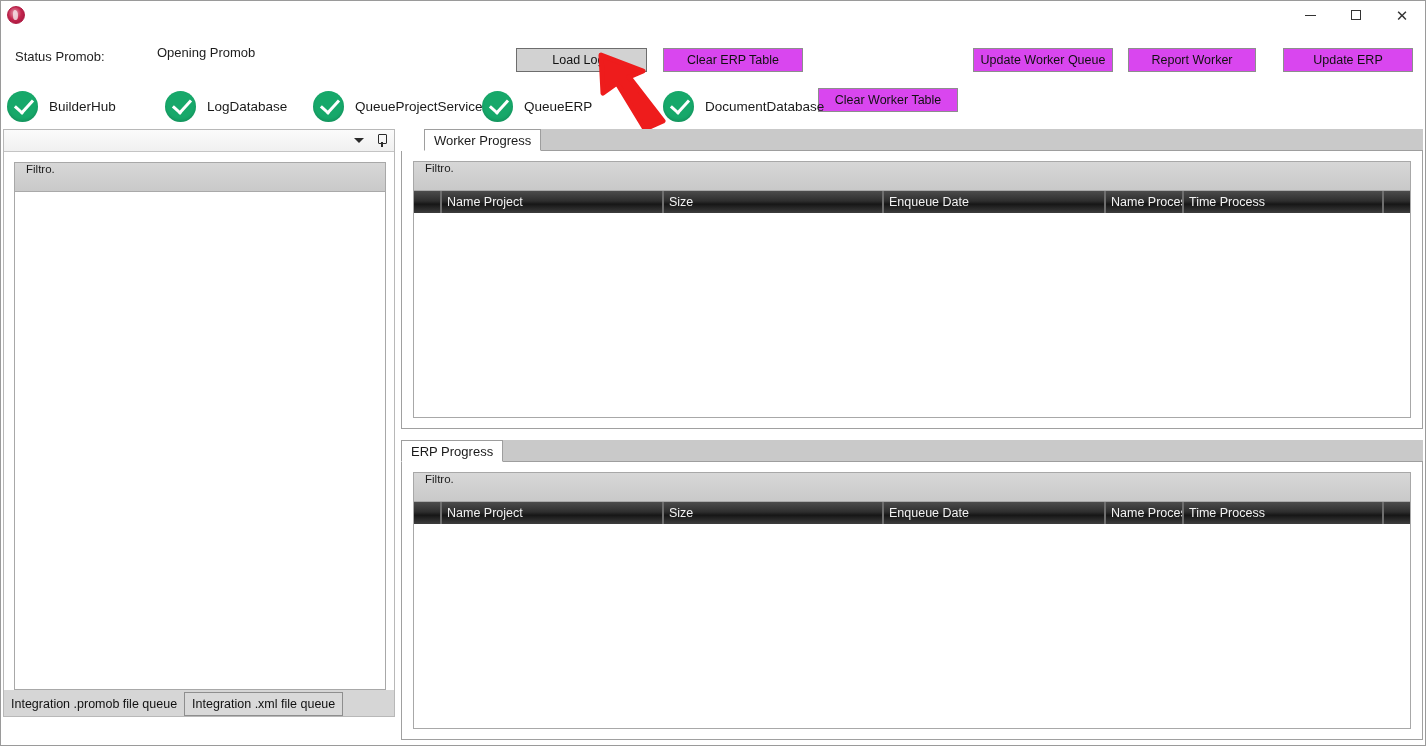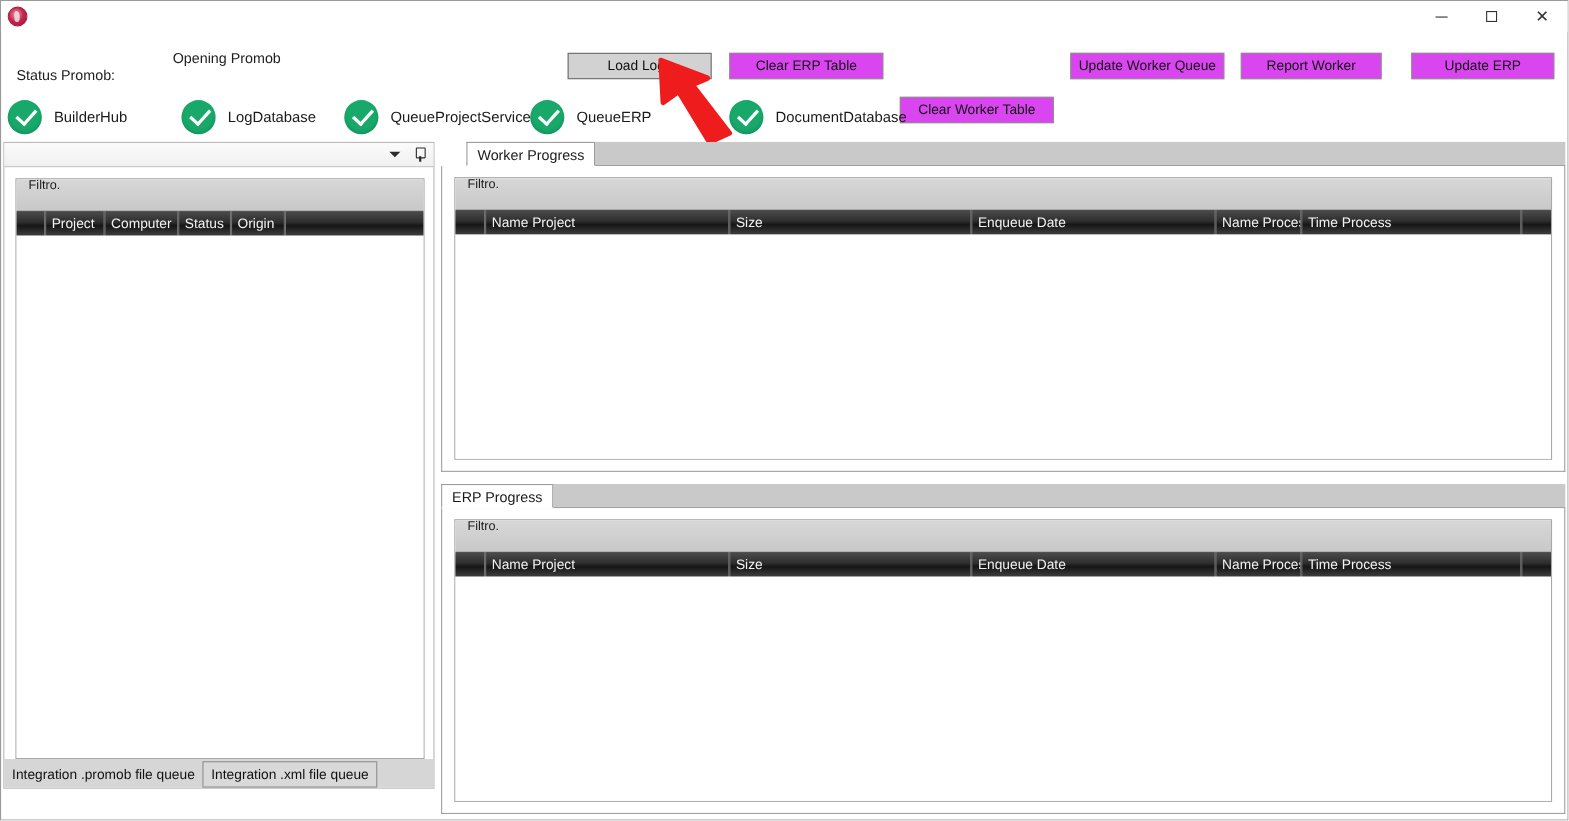--- a/index.html
+++ b/index.html
@@ -42,21 +42,21 @@
   .win-btns { margin-left: auto; display: flex; height: 28px; }
   .win-btn {
     width: 46px; height: 28px;
     display: flex; align-items: center; justify-content: center;
     font-size: 13px; color: #222; background: transparent;
   }
   .win-btn.min span { display:block; width: 11px; height: 1px; background: #333; }
   .win-btn.max span { display:block; width: 10px; height: 10px; border: 1px solid #333; }
   .win-btn.close span { font-size: 15px; line-height: 1; color: #333; }
   .status-label {
-    position: absolute; left: 14px; top: 60px;
+    position: absolute; left: 14px; top: 48px;
     font-size: 13px; color: #1d1d1d;
   }
   .status-value {
     position: absolute; left: 156px; top: 44px;
     font-size: 13px; color: #1d1d1d;
   }
 
   .toolbar { position: absolute; left: 0; top: 47px; width: 1426px; height: 26px; }
   .tbtn {
     position: absolute; top: 0; height: 24px;
@@ -278,36 +278,20 @@
   <div class="left-dock">
     <div class="dock-caption">
       <div class="caret-icon"></div>
       <div class="pin-icon"></div>
     </div>
 
     <div class="grid-wrap">
       <div class="filtro-bar">
         <span>Filtro.</span>
       </div>
-      <div class="hdr-row" id="left-hdr">
-          <div class="hdr-cell corner" style="width: 26px; flex: 0 0 auto;"></div>
-          <div class="hdr-cell" style="width: 54px; flex: 0 0 auto;">
-            <span>Project</span>
-          </div>
-          <div class="hdr-cell" style="width: 67px; flex: 0 0 auto;">
-            <span>Computer</span>
-          </div>
-          <div class="hdr-cell" style="width: 48px; flex: 0 0 auto;">
-            <span>Status</span>
-          </div>
-          <div class="hdr-cell" style="width: 49px; flex: 0 0 auto;">
-            <span>Origin</span>
-          </div>
-          <div class="hdr-cell filler"></div>
-        </div>
       <div class="grid-body"></div>
     </div>
 
     <div class="dock-tabs" id="dock-tabs">
         <div class="dock-tab">
           <span>Integration .promob file queue</span>
         </div>
         <div class="dock-tab raised">
           <span>Integration .xml file queue</span>
         </div>

